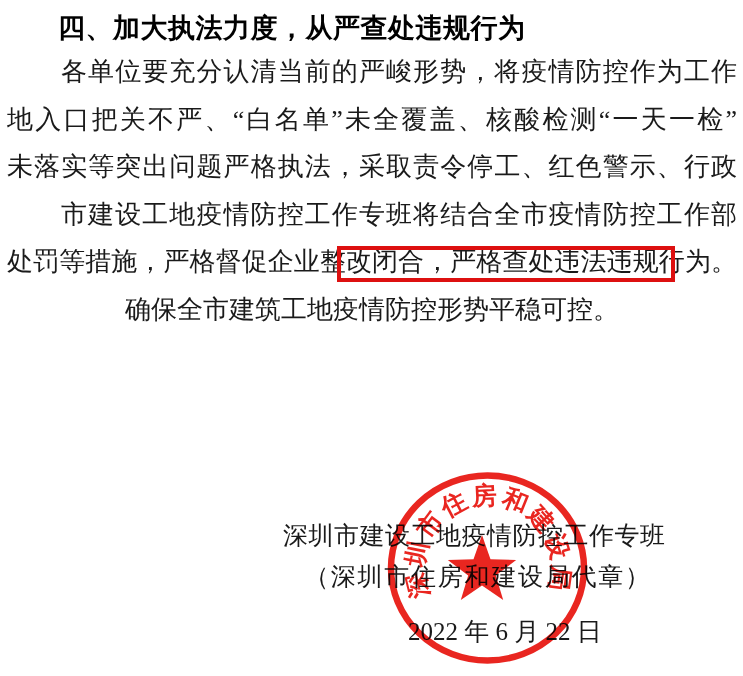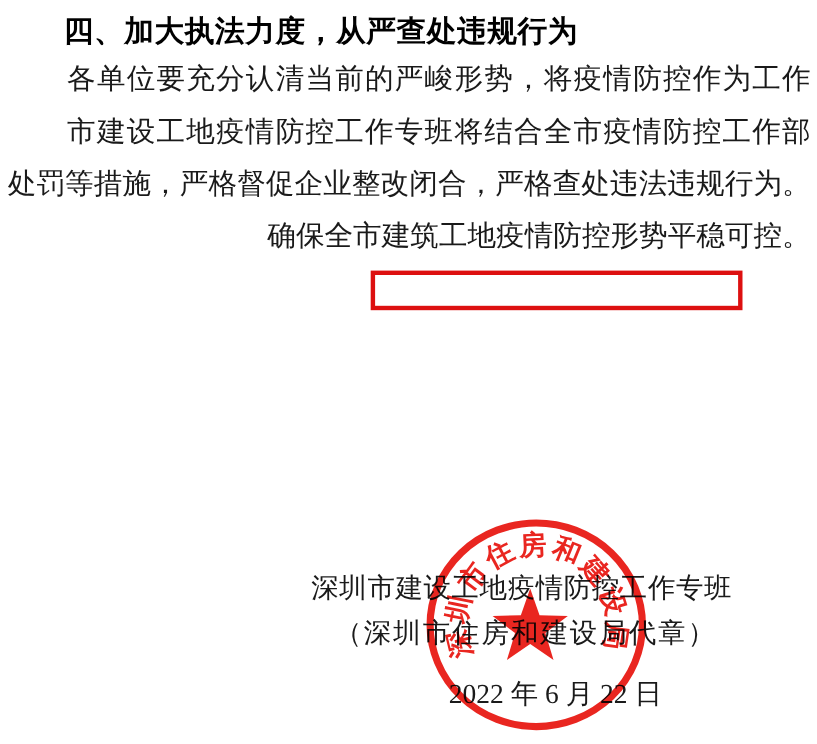--- a/index.html
+++ b/index.html
@@ -35,21 +35,21 @@
     line-height: 47.5px;
     font-size: 26px;
     white-space: normal;
   }
   .just {
     text-align: justify;
     text-align-last: justify;
     text-justify: inter-character;
   }
   .indent { text-indent: 54px; font-family: Liberation Serif, serif; }
-  .plain { text-align: right; }
+  .plain { text-align: center; }
   .highlight-box {
     position: absolute;
     left: 337px;
     top: 246px;
     width: 330px;
     height: 28px;
     border: 4px solid #dd1010;
     background: transparent;
     pointer-events: none;
   }
@@ -103,20 +103,22 @@
 </style>
 </head>
 <body>
 
 <div class="page">
 
   <div class="heading">四、加大执法力度，从严查处违规行为</div>
 
   <div class="body-text">
     <div class="line just indent">各单位要充分认清当前的严峻形势，将疫情防控作为工作</div>
+    <div class="line just">地入口把关不严、“白名单”未全覆盖、核酸检测“一天一检”</div>
+    <div class="line just">未落实等突出问题严格执法，采取责令停工、红色警示、行政</div>
     <div class="line just indent">市建设工地疫情防控工作专班将结合全市疫情防控工作部</div>
     <div class="line just">处罚等措施，严格督促企业整改闭合，严格查处违法违规行为。</div>
     <div class="line plain">确保全市建筑工地疫情防控形势平稳可控。</div>
   </div>
 
   <div class="highlight-box"></div>
 
   <div class="sig-org">深圳市建设工地疫情防控工作专班</div>
   <div class="sig-note">（深圳市住房和建设局代章）</div>
   <div class="sig-date">2022 年 6 月 22 日</div>

